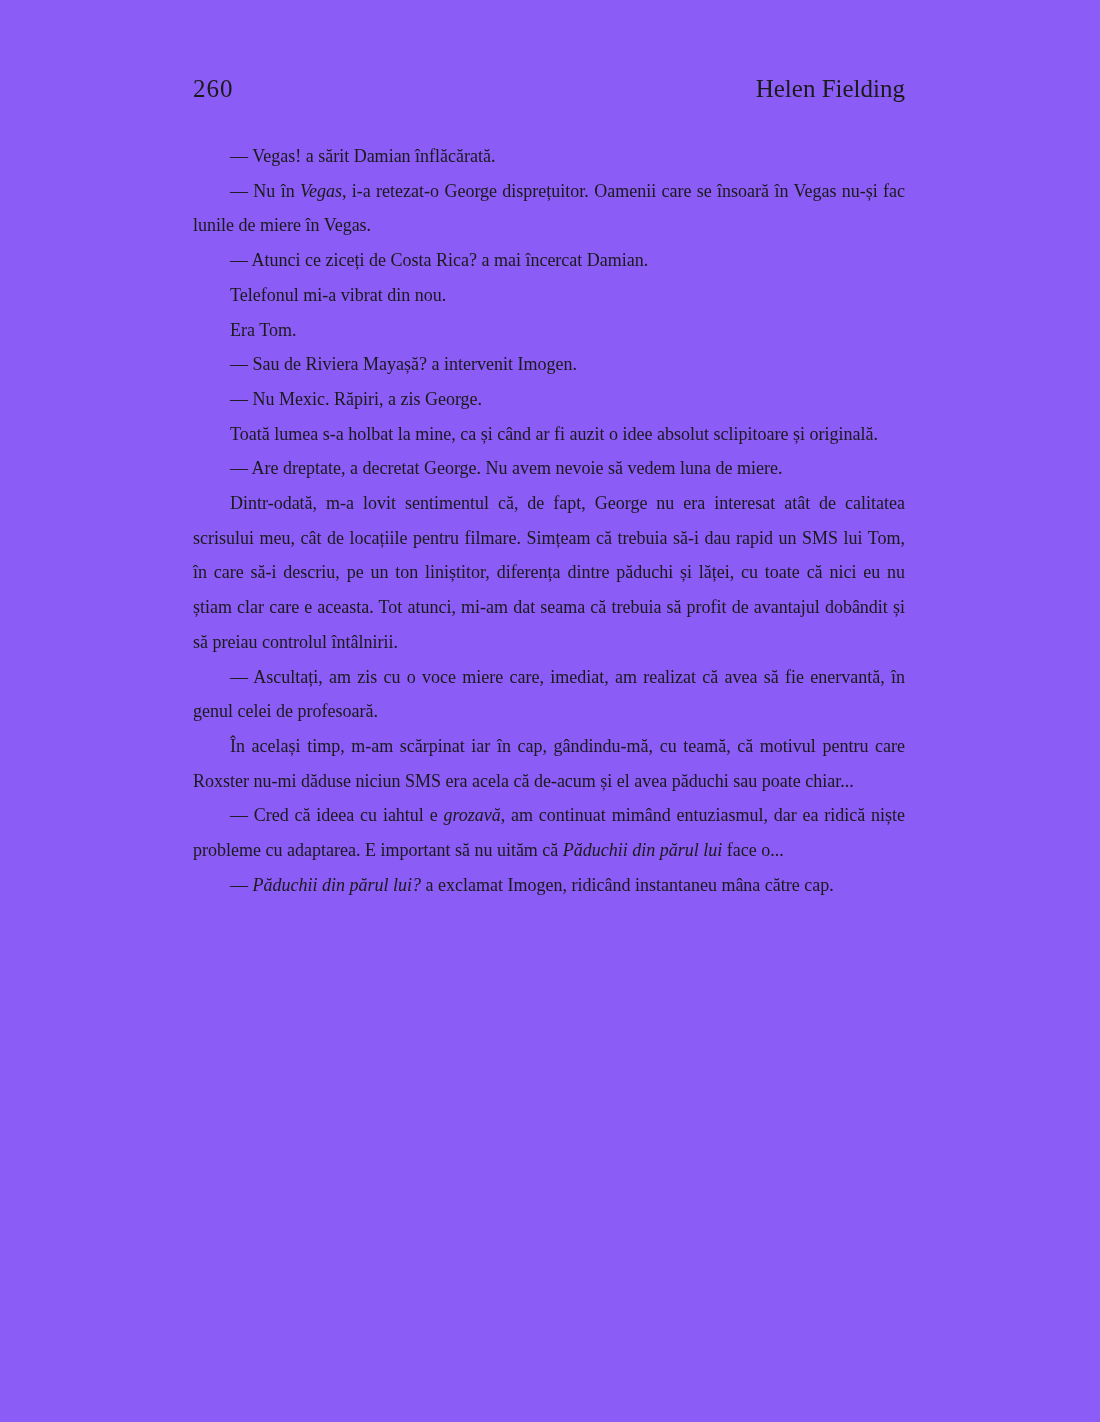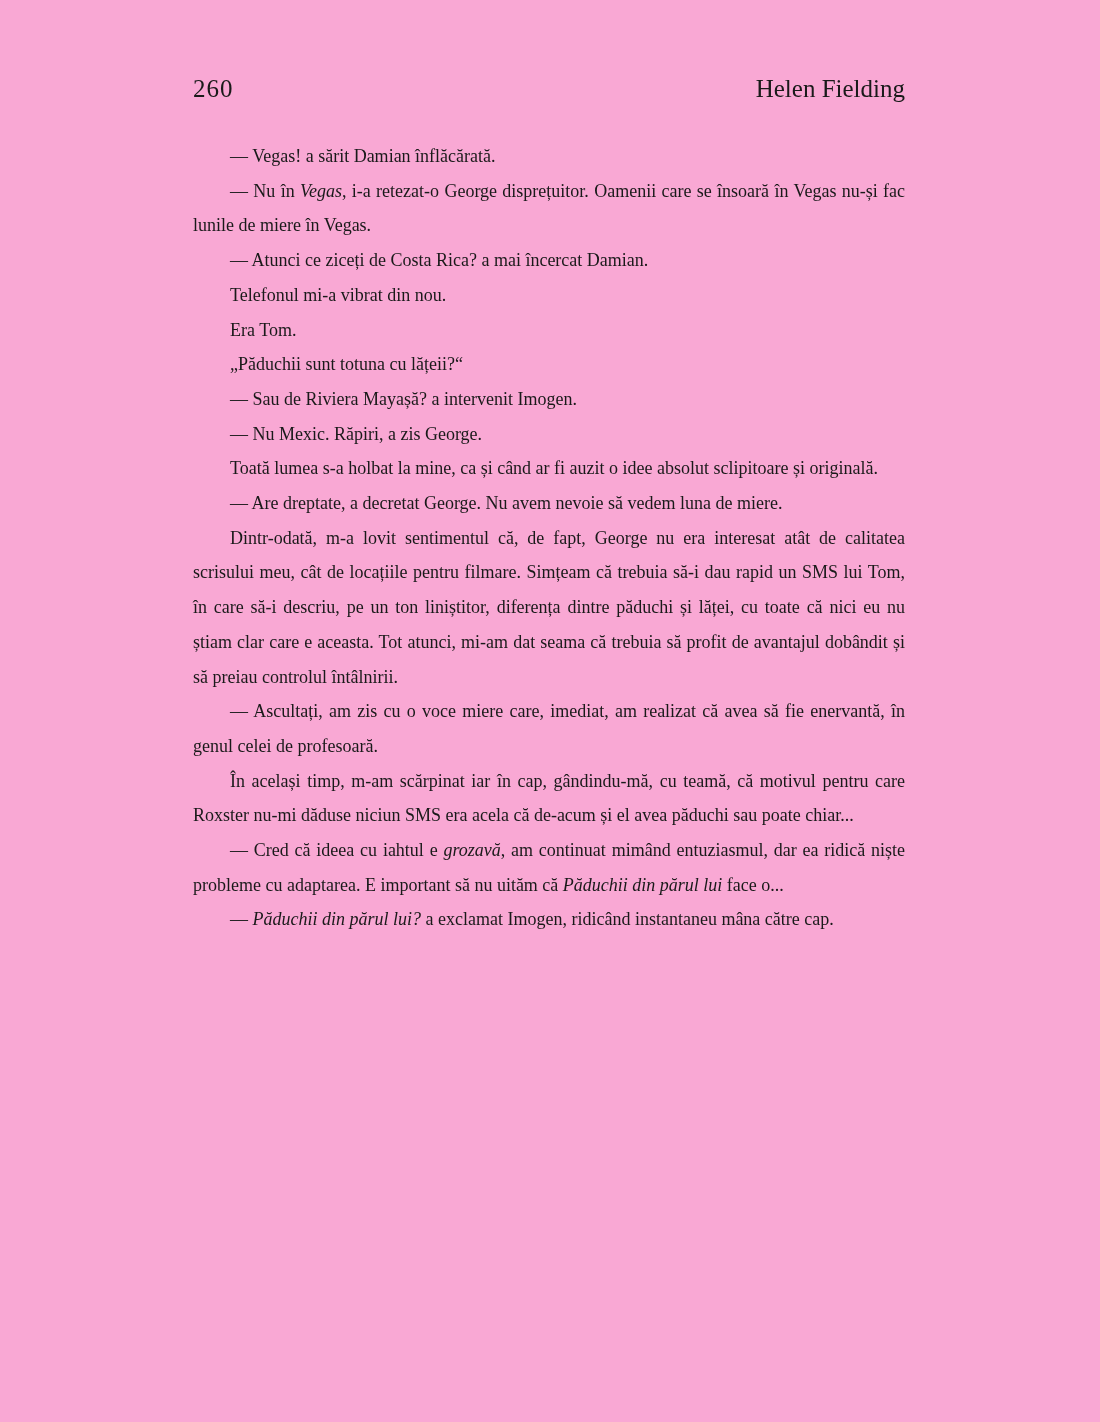--- a/index.html
+++ b/index.html
@@ -4,21 +4,21 @@
 <style>
   html, body {
     margin: 0;
     padding: 0;
     background: #ffffff;
   }
   .page {
     position: relative;
     width: 1100px;
     height: 1422px;
-    background: #f9a8d4;
+    background: #8b5cf6;
     overflow: hidden;
     font-family: "Liberation Serif", "DejaVu Serif", serif;
     color: #1a1a1a;
   }
   .running-header {
     position: absolute;
     top: 74px;
     left: 193px;
     width: 712px;
     display: flex;
@@ -58,21 +58,20 @@
   <div class="running-header">
     <span class="pagenum">260</span>
     <span class="author">Helen Fielding</span>
   </div>
   <div class="body-text" id="body-text">
       <p class="para"><span>— Vegas! a sărit Damian înflăcărată.</span></p>
       <p class="para"><span>— Nu în </span><span class="it">Vegas</span><span>, i-a retezat-o George disprețuitor. Oamenii care se însoară în Vegas nu-și fac lunile de miere în Vegas.</span></p>
       <p class="para"><span>— Atunci ce ziceți de Costa Rica? a mai încercat Damian.</span></p>
       <p class="para"><span>Telefonul mi-a vibrat din nou.</span></p>
       <p class="para"><span>Era Tom.</span></p>
-      <p class="para"><span>„Păduchii sunt totuna cu lățeii?“</span></p>
       <p class="para"><span>— Sau de Riviera Mayașă? a intervenit Imogen.</span></p>
       <p class="para"><span>— Nu Mexic. Răpiri, a zis George.</span></p>
       <p class="para"><span>Toată lumea s-a holbat la mine, ca și când ar fi auzit o idee absolut sclipitoare și originală.</span></p>
       <p class="para"><span>— Are dreptate, a decretat George. Nu avem nevoie să vedem luna de miere.</span></p>
       <p class="para"><span>Dintr-odată, m-a lovit sentimentul că, de fapt, George nu era interesat atât de calitatea scrisului meu, cât de locațiile pentru filmare. Simțeam că trebuia să-i dau rapid un SMS lui Tom, în care să-i descriu, pe un ton liniștitor, diferența dintre păduchi și lăței, cu toate că nici eu nu știam clar care e aceasta. Tot atunci, mi-am dat seama că trebuia să profit de avantajul dobândit și să preiau controlul întâlnirii.</span></p>
       <p class="para"><span>— Ascultați, am zis cu o voce miere care, imediat, am realizat că avea să fie enervantă, în genul celei de profesoară.</span></p>
       <p class="para"><span>În același timp, m-am scărpinat iar în cap, gândindu-mă, cu teamă, că motivul pentru care Roxster nu-mi dăduse niciun SMS era acela că de-acum și el avea păduchi sau poate chiar...</span></p>
       <p class="para"><span>— Cred că ideea cu iahtul e </span><span class="it">grozavă</span><span>, am continuat mimând entuziasmul, dar ea ridică niște probleme cu adaptarea. E important să nu uităm că </span><span class="it">Păduchii din părul lui</span><span> face o...</span></p>
       <p class="para"><span>— </span><span class="it">Păduchii din părul lui?</span><span> a exclamat Imogen, ridicând instantaneu mâna către cap.</span></p>
     </div>

